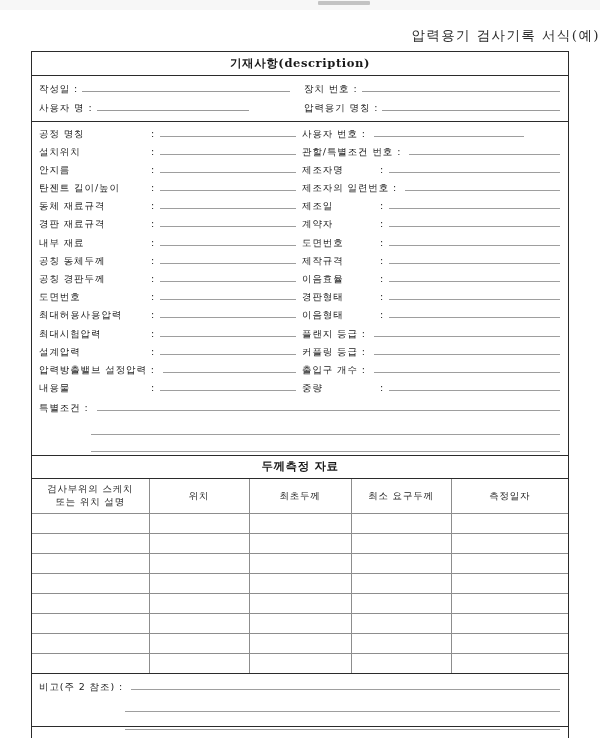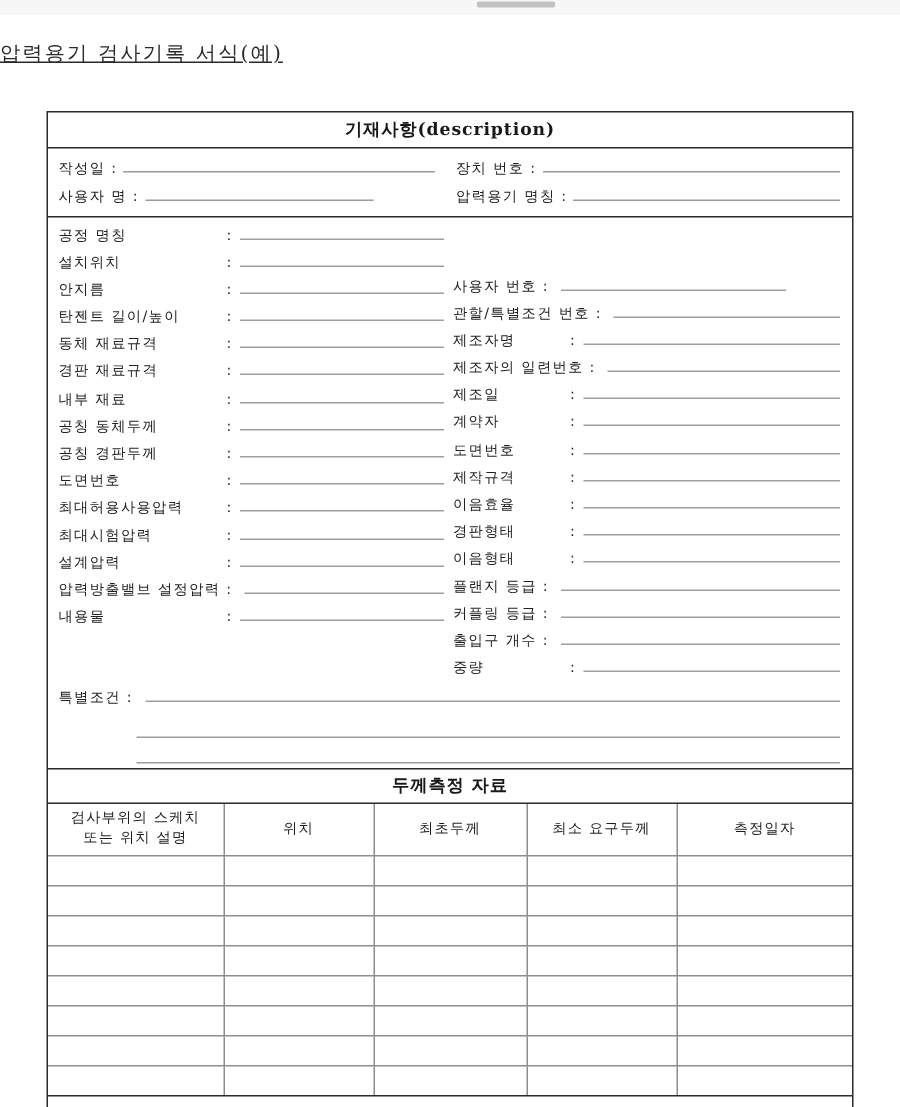--- a/index.html
+++ b/index.html
@@ -38,28 +38,27 @@
   .page {
     position: absolute;
     top: 10px; left: 0;
     width: 600px;
     height: 728px;
     background: #fff;
   }
 
   
   .doc-title {
-    text-align: left;
+    text-align: right;
     font-size: 13.5px;
     letter-spacing: 1.4px;
     color: #2a2a2a;
     margin-top: 17px;
-    margin-bottom: 29px;
+    margin-bottom: 6px;
     font-family: "DejaVu Serif", "Liberation Serif", serif;
-    text-decoration: underline;
   }
 
   
   .frame {
     margin: 0 31px;
     border: 1.6px solid #2b2b2b;
     box-sizing: border-box;
   }
 
   .band {
@@ -110,21 +109,21 @@
 
   
   .desc {
     display: flex;
     padding: 3px 0 2px 0;
   }
   .col {
     box-sizing: border-box;
   }
   .col.l { width: 264px; padding-left: 7px; }
-  .col.r { flex: 1; padding-left: 6px; padding-right: 8px; margin-top: 34px; }
+  .col.r { flex: 1; padding-left: 6px; padding-right: 8px; }
 
   .frow {
     display: flex;
     align-items: baseline;
     height: 18.2px;
   }
   .fname {
     font-size: 9.5px;
     letter-spacing: 0.9px;
     white-space: nowrap;

